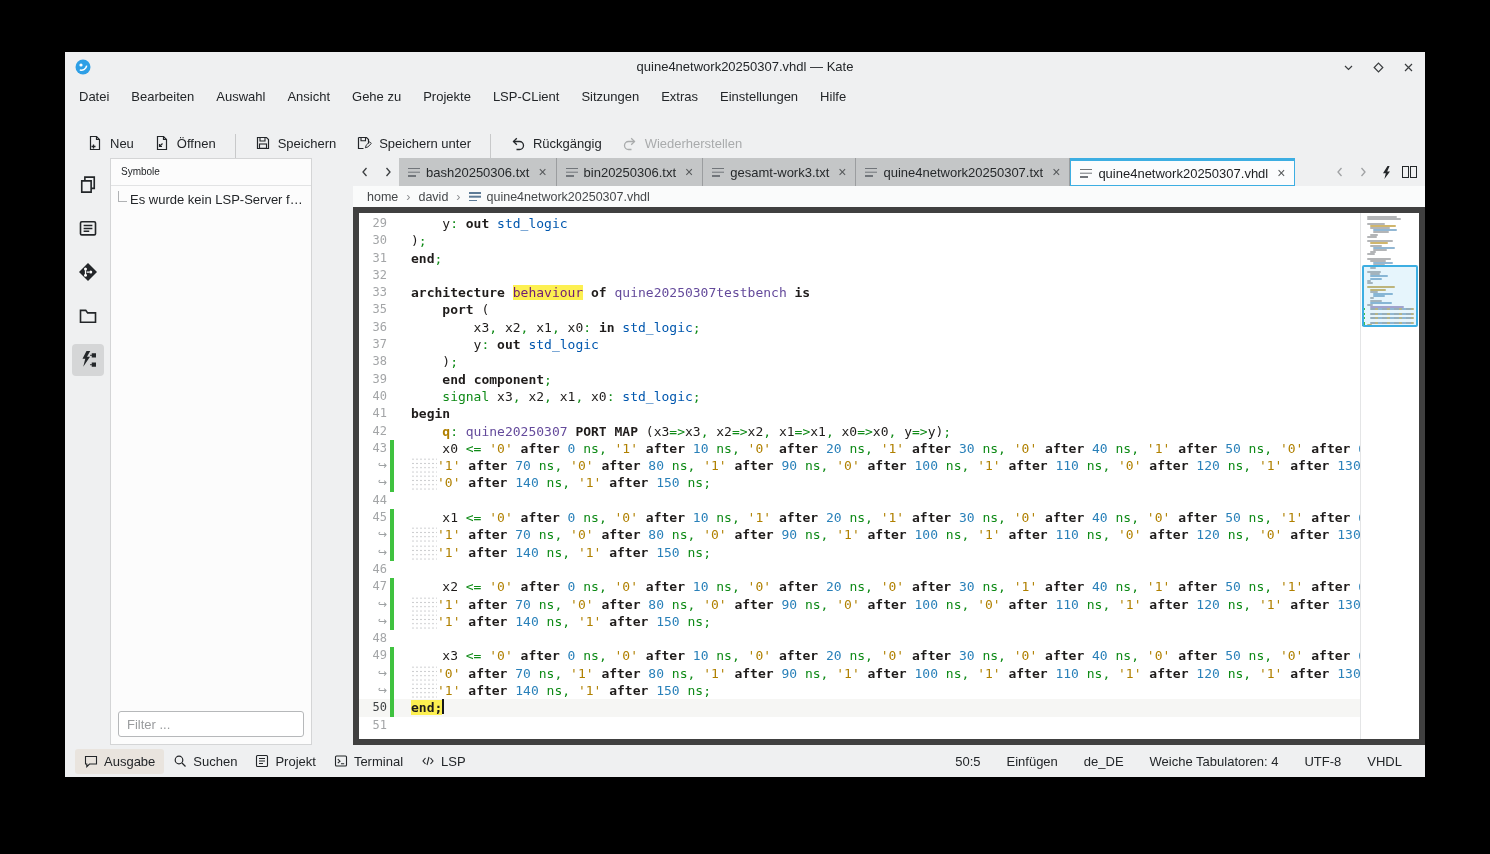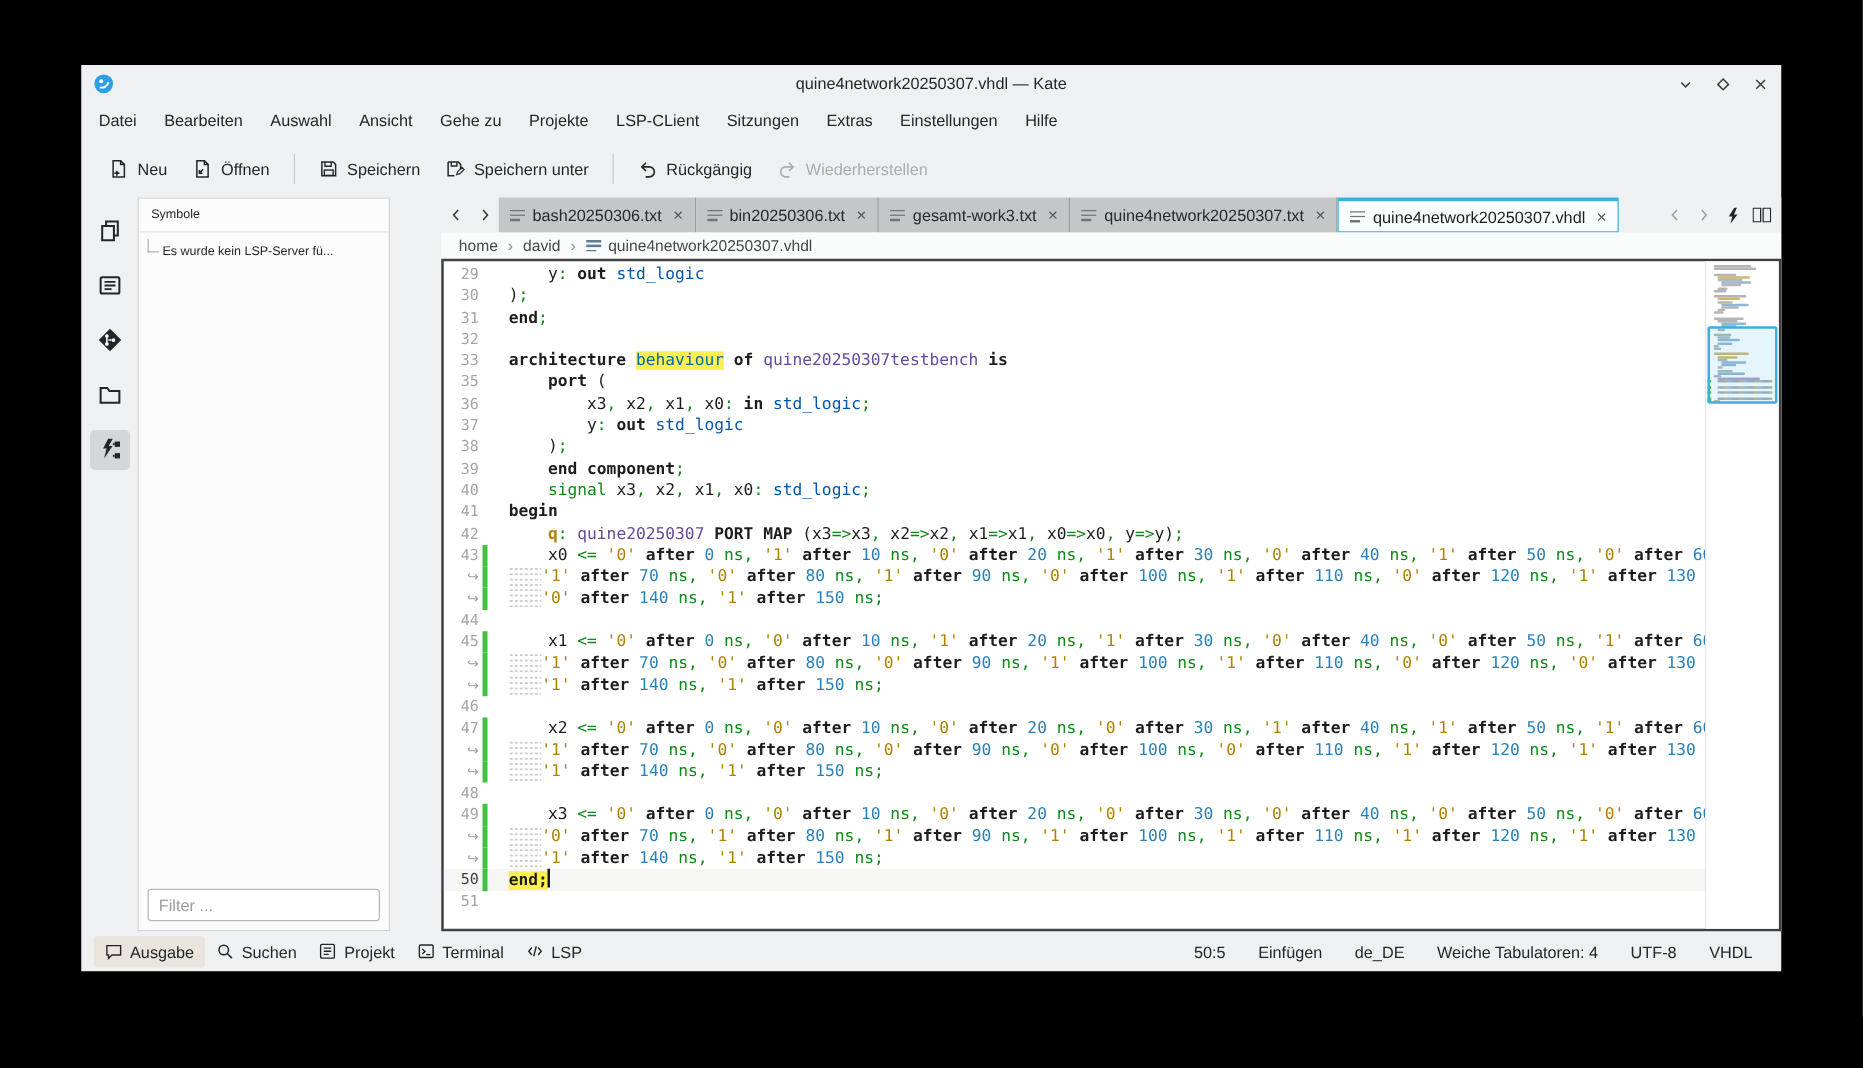--- a/index.html
+++ b/index.html
@@ -11,34 +11,34 @@
   .app-icon{position:absolute;left:10px;top:7px;width:16px;height:16px;}
   .wtitle{position:absolute;left:0;right:0;top:0;line-height:30px;text-align:center;font-size:13px;color:#232629;}
   .winctl{position:absolute;right:10px;top:0;height:30px;display:flex;align-items:center;gap:16px;}
   .wbtn{width:14px;height:14px;display:flex;align-items:center;justify-content:center;}
 
   
   .menubar{height:30px;display:flex;align-items:center;padding:0 3px;flex:none;}
   .menu-item{padding:0 11px;font-size:13px;line-height:30px;cursor:default;}
 
   
-  .toolbar{height:46px;display:flex;align-items:center;padding-left:12px;flex:none;}
+  .toolbar{height:46px;display:flex;align-items:flex-end;padding-left:12px;flex:none;}
   .tbtn{display:flex;align-items:center;gap:7px;padding:7px 10px;font-size:13px;border-radius:3px;}
   .tbtn.disabled{color:#a9abac;}
   .tsep{width:1px;height:24px;background:#c8c9ca;margin:0 9px;}
 
   
   .main{flex:1;display:flex;min-height:0;}
   .dock{width:45px;flex:none;display:flex;flex-direction:column;align-items:center;padding-top:10px;gap:12px;}
   .dbtn{width:32px;height:32px;display:flex;align-items:center;justify-content:center;border-radius:4px;}
   .dbtn.active{background:#d5d6d7;}
 
   .panel{width:200px;flex:none;background:#fcfcfc;border:1px solid #d4d5d6;display:flex;flex-direction:column;min-height:0;}
   .panel-head{height:26px;line-height:26px;padding:0 10px;font-size:10px;border-bottom:1px solid #e2e3e4;flex:none;}
-  .panel-body{flex:1;padding:5px 4px;font-size:10px;overflow:hidden;}
+  .panel-body{flex:1;padding:5px 4px;font-size:13px;overflow:hidden;}
   .tree-item{display:flex;align-items:flex-end;white-space:nowrap;overflow:hidden;}
   .tree-conn{width:8px;height:10px;border-left:1px solid #b0b2b4;border-bottom:1px solid #b0b2b4;margin:0 3px 5px 3px;flex:none;}
   .tree-label{overflow:hidden;text-overflow:ellipsis;}
   .panel-filter{margin:7px;height:24px;border:1px solid #b6b8ba;border-radius:3px;background:#fff;font-size:13px;padding:0 8px;color:#6a6c6e;font-family:"Liberation Sans",sans-serif;flex:none;}
   .panel-filter::placeholder{color:#9a9c9e;}
 
   
   .editor-col{flex:1;display:flex;flex-direction:column;min-width:0;margin-left:41px;}
   .tabbar{height:28px;display:flex;flex:none;background:#eff0f1;align-items:stretch;}
   .tnav{width:23px;display:flex;align-items:center;justify-content:center;}
@@ -52,37 +52,37 @@
   .dico.blue::before{background:#5d7b96;box-shadow:0 3.7px 0 #5d7b96;}
   .dico.blue::after{background:#5d7b96;}
   .tabctl{margin-left:auto;display:flex;align-items:center;gap:3px;padding:0 6px 0 2px;}
   .tabctl .tnav{width:20px;}
 
   .breadcrumb{height:21px;display:flex;align-items:center;gap:8px;padding-left:14px;font-size:12.5px;color:#45484a;background:#fafbfb;flex:none;}
   .bc-sep{color:#8a8c8e;}
   .bc-file{display:flex;align-items:center;gap:6px;}
 
   
-  .editor{flex:1;position:relative;background:#fff;border:2px solid #404040;overflow:hidden;}
+  .editor{flex:1;position:relative;background:#fff;border:6px solid #404040;overflow:hidden;}
   .code{position:absolute;left:0;top:0;right:59px;bottom:0;padding-top:2px;overflow:hidden;}
   .crow{position:relative;height:17.3px;font:13px/17.3px "DejaVu Sans Mono",monospace;white-space:pre;color:#1f1c1b;}
   .cur-line{background:#f6f6f4;}
   .lnum{position:absolute;left:0;top:0;width:28px;text-align:right;font:12px/17.3px "DejaVu Sans Mono",monospace;color:#a3a5a7;}
   .lnum.lncur{color:#3f4244;}
   .warr{position:absolute;left:0;top:0;width:28px;text-align:right;font:11px/17.3px "DejaVu Sans",sans-serif;color:#9da0a2;}
   .chgbar{position:absolute;left:31px;top:0;bottom:0;width:4px;background:#3fc23f;}
   .ctxt{display:block;margin-left:52px;}
   .sk{font-weight:bold;}
   .st{color:#0057ae;}
   .sp{color:#644a9b;}
   .sf{color:#b08000;font-weight:bold;}
   .sc{color:#b08000;}
   .sd{color:#2980b9;}
   .sg{color:#0e8a16;}
-  .shs{background:#fdf051;color:#0369a1;}
+  .shs{background:#fdf051;color:#701a75;}
   .she{background:#fdf051;font-weight:bold;}
   .wi{display:inline-block;width:26px;height:16px;vertical-align:top;background-image:radial-gradient(circle,#cbccce 0.9px,rgba(0,0,0,0) 1px);background-size:4px 4.3px;}
   .caret{display:inline-block;width:2px;height:15px;background:#15171a;vertical-align:-2px;}
 
   
   .minimap{position:absolute;top:0;right:0;bottom:0;width:58px;background:#fff;border-left:1px solid #e4e5e6;}
   .mark{position:absolute;height:2px;border-radius:1px;}
   .ma{background:#b3b5b7;}
   .mb{background:#92b7d3;}
   .my{background:#d0b66d;}

